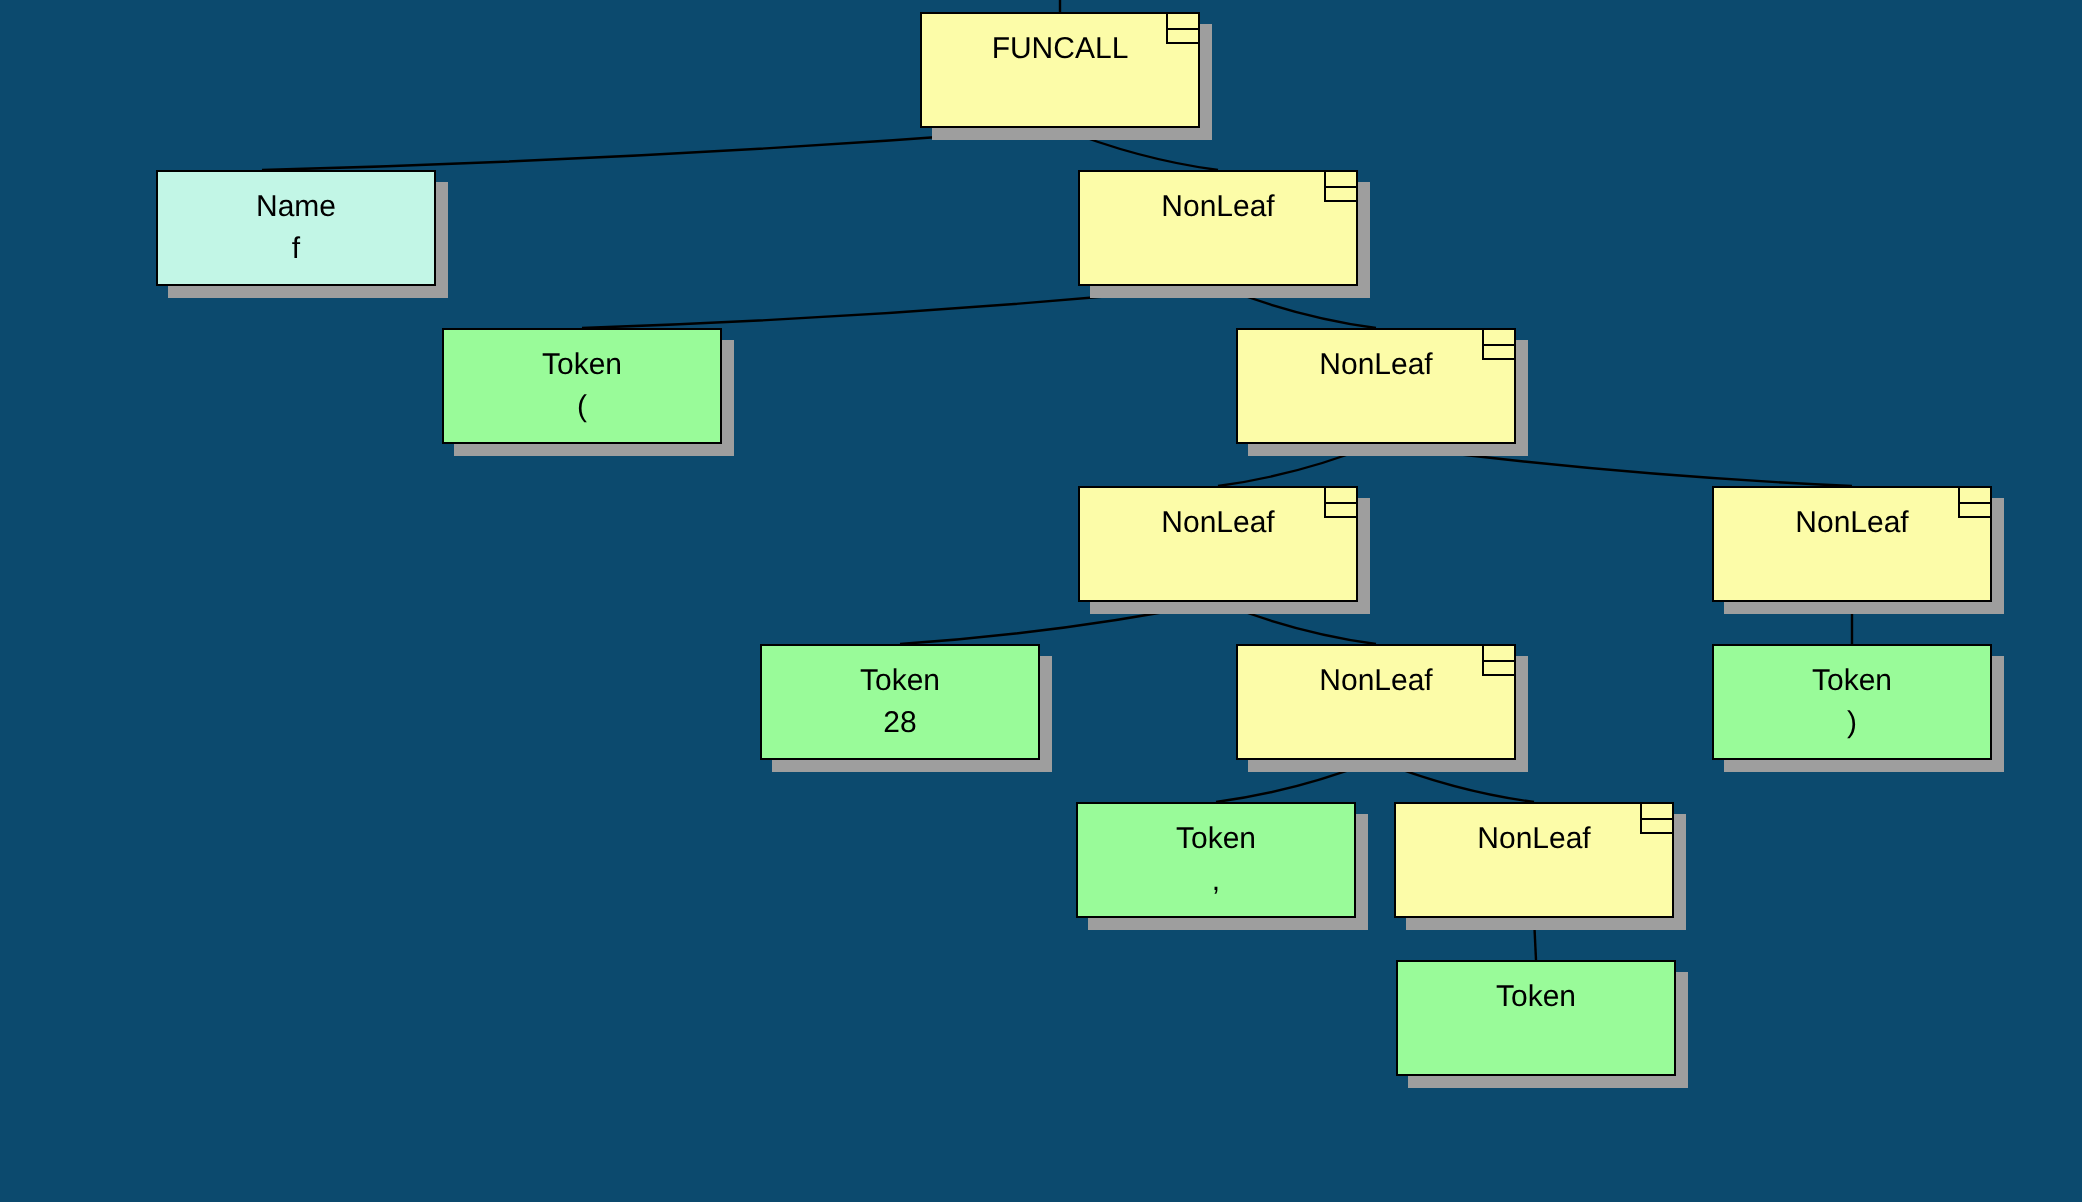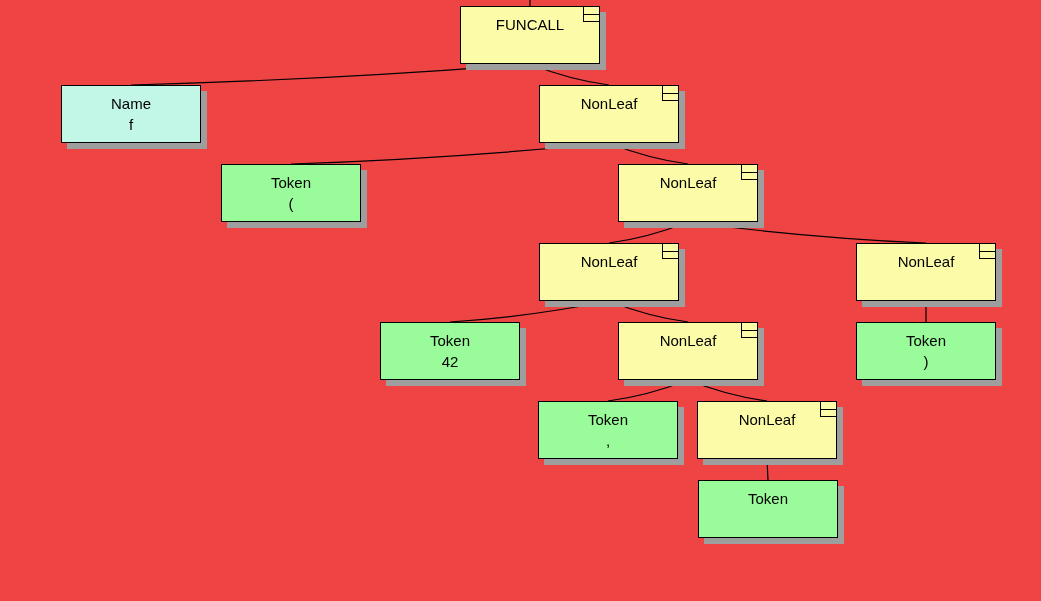--- a/index.html
+++ b/index.html
@@ -38,21 +38,21 @@
   }
   .collapse-cell {
     height: 6.5px;
     border-left: 1.5px solid #000000;
     border-bottom: 1.5px solid #000000;
   }
 </style>
 </head>
 <body>
 
-<div class="canvas" style="width: 1041px; height: 601px; background: #ef4444;">
+<div class="canvas" style="width: 1041px; height: 601px; background: #0c4a6e;">
   <svg class="edge-layer" xmlns="http://www.w3.org/2000/svg">
       <path d="M 530 0 L 530 6" fill="none" stroke="#000000" stroke-width="1.2"></path>
       <path d="M 530 64 Q 330.5 79.75 131 85" fill="none" stroke="#000000" stroke-width="1.2"></path>
       <path d="M 530 64 Q 569.5 79.75 609 85" fill="none" stroke="#000000" stroke-width="1.2"></path>
       <path d="M 609 143 Q 450 158.75 291 164" fill="none" stroke="#000000" stroke-width="1.2"></path>
       <path d="M 609 143 Q 648.5 158.75 688 164" fill="none" stroke="#000000" stroke-width="1.2"></path>
       <path d="M 688 222 Q 648.5 237.75 609 243" fill="none" stroke="#000000" stroke-width="1.2"></path>
       <path d="M 688 222 Q 807 237.75 926 243" fill="none" stroke="#000000" stroke-width="1.2"></path>
       <path d="M 609 301 Q 529.5 316.75 450 322" fill="none" stroke="#000000" stroke-width="1.2"></path>
       <path d="M 609 301 Q 648.5 316.75 688 322" fill="none" stroke="#000000" stroke-width="1.2"></path>
@@ -62,21 +62,21 @@
       <path d="M 767 459 L 768 480" fill="none" stroke="#000000" stroke-width="1.2"></path>
     </svg>
 <div class="node" style="left: 460px; top: 6px; background: rgb(252, 252, 168); border-color: rgb(0, 0, 0); color: rgb(0, 0, 0);">
     <div class="title">FUNCALL</div>
     <div class="value"></div>
   <div class="collapse-icon">
         <div class="collapse-cell" style="border-color: rgb(0, 0, 0);"></div>
         <div class="collapse-cell" style="border-color: rgb(0, 0, 0);"></div>
       </div>
     </div>
-    <div class="node" style="left: 61px; top: 85px; background: rgb(194, 246, 230); border-color: rgb(0, 0, 0); color: rgb(0, 0, 0);">
+    <div class="node" style="left: 78px; top: 85px; background: rgb(194, 246, 230); border-color: rgb(0, 0, 0); color: rgb(0, 0, 0);">
     <div class="title">Name</div>
     <div class="value">f</div>
   </div>
     <div class="node" style="left: 539px; top: 85px; background: rgb(252, 252, 168); border-color: rgb(0, 0, 0); color: rgb(0, 0, 0);">
     <div class="title">NonLeaf</div>
     <div class="value"></div>
   <div class="collapse-icon">
         <div class="collapse-cell" style="border-color: rgb(0, 0, 0);"></div>
         <div class="collapse-cell" style="border-color: rgb(0, 0, 0);"></div>
       </div>
@@ -104,21 +104,21 @@
     <div class="node" style="left: 856px; top: 243px; background: rgb(252, 252, 168); border-color: rgb(0, 0, 0); color: rgb(0, 0, 0);">
     <div class="title">NonLeaf</div>
     <div class="value"></div>
   <div class="collapse-icon">
         <div class="collapse-cell" style="border-color: rgb(0, 0, 0);"></div>
         <div class="collapse-cell" style="border-color: rgb(0, 0, 0);"></div>
       </div>
     </div>
     <div class="node" style="left: 380px; top: 322px; background: rgb(153, 251, 153); border-color: rgb(0, 0, 0); color: rgb(0, 0, 0);">
     <div class="title">Token</div>
-    <div class="value">42</div>
+    <div class="value">28</div>
   </div>
     <div class="node" style="left: 618px; top: 322px; background: rgb(252, 252, 168); border-color: rgb(0, 0, 0); color: rgb(0, 0, 0);">
     <div class="title">NonLeaf</div>
     <div class="value"></div>
   <div class="collapse-icon">
         <div class="collapse-cell" style="border-color: rgb(0, 0, 0);"></div>
         <div class="collapse-cell" style="border-color: rgb(0, 0, 0);"></div>
       </div>
     </div>
     <div class="node" style="left: 856px; top: 322px; background: rgb(153, 251, 153); border-color: rgb(0, 0, 0); color: rgb(0, 0, 0);">

